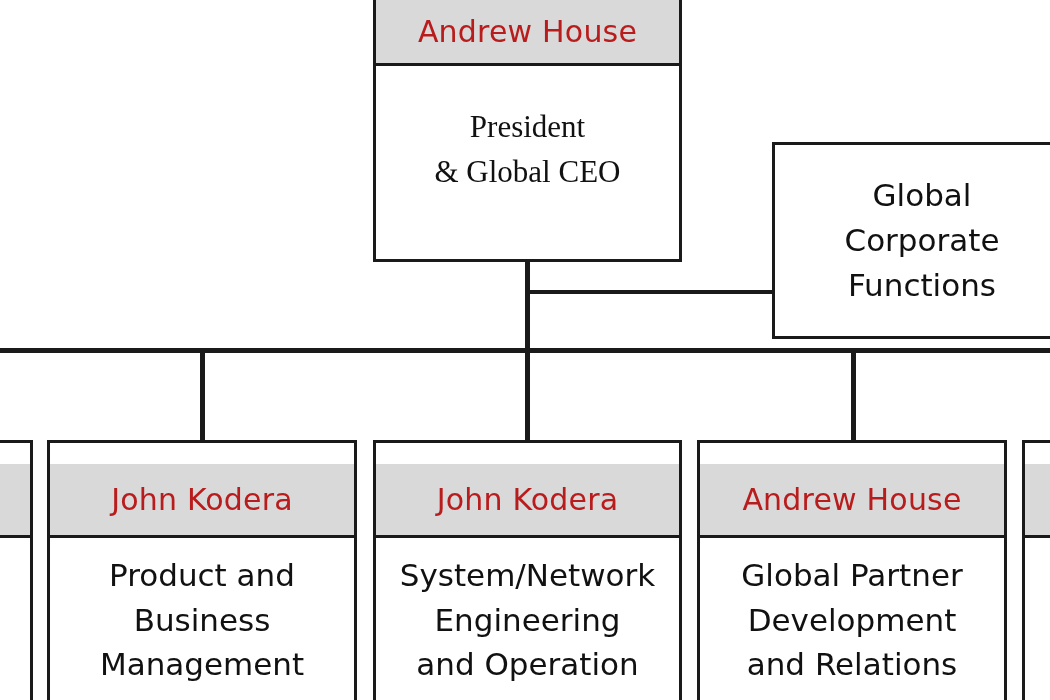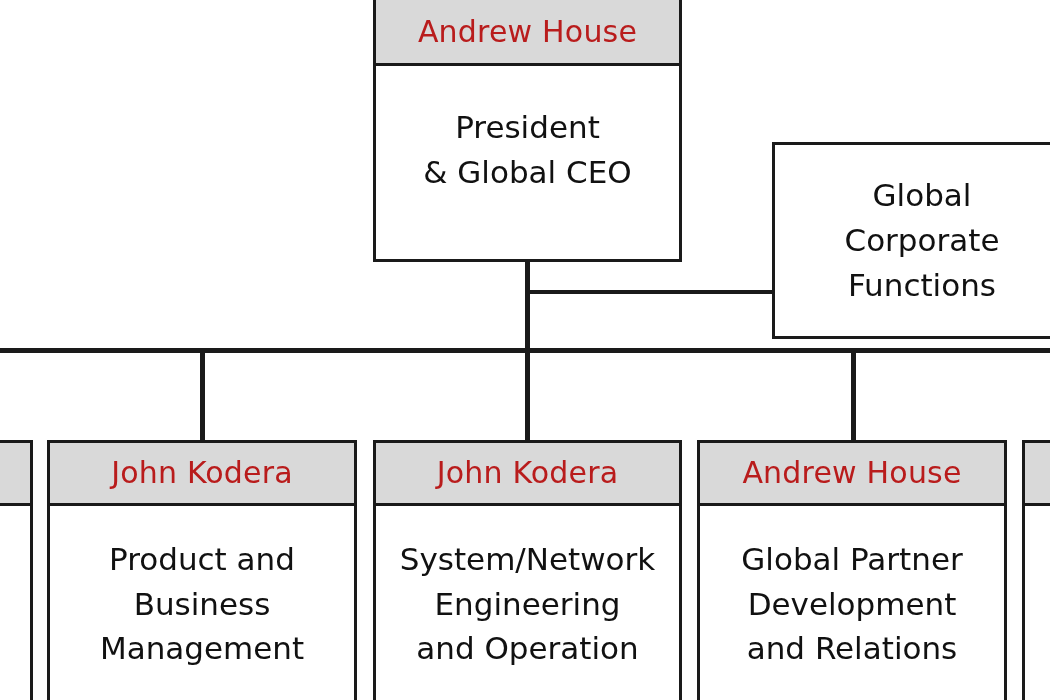--- a/index.html
+++ b/index.html
@@ -61,31 +61,31 @@
 
   
   .line {
     position: absolute;
     background: #1a1a1a;
   }
 
   
   #node-ceo        { left: 373px; top: -3px;  width: 309px; height: 265px; }
   #node-ceo .node-header { height: 66px; }
-  #node-ceo .node-body   { padding-bottom: 26px; }
+  #node-ceo .node-body   { padding-bottom: 26px; font-family: Liberation Serif, serif; }
 
   #node-gcf        { left: 772px; top: 142px; width: 300px; height: 197px; }
   #node-gcf .node-body { font-size: 31px; }
 
   #node-row-0      { left: -40px;  top: 440px; width: 73px;  height: 265px; }
   #node-row-1      { left: 47px;   top: 440px; width: 310px; height: 265px; }
   #node-row-2      { left: 373px;  top: 440px; width: 309px; height: 265px; }
   #node-row-3      { left: 697px;  top: 440px; width: 310px; height: 265px; }
   #node-row-4      { left: 1022px; top: 440px; width: 90px;  height: 265px; }
-  .row-node .node-header { height: 63px; }
+  .row-node .node-header { height: 74px; margin-top: 21px; }
 
   
   #line-trunk      { left: 525px; top: 258px; width: 5px;  height: 185px; }
   
   #line-gcf        { left: 525px; top: 290px; width: 250px; height: 4px; }
   
   #line-bus        { left: 0px;   top: 348px; width: 1050px; height: 5px; }
   
   #line-drop-1     { left: 200px; top: 348px; width: 5px; height: 95px; }
   #line-drop-3     { left: 851px; top: 348px; width: 5px; height: 95px; }

